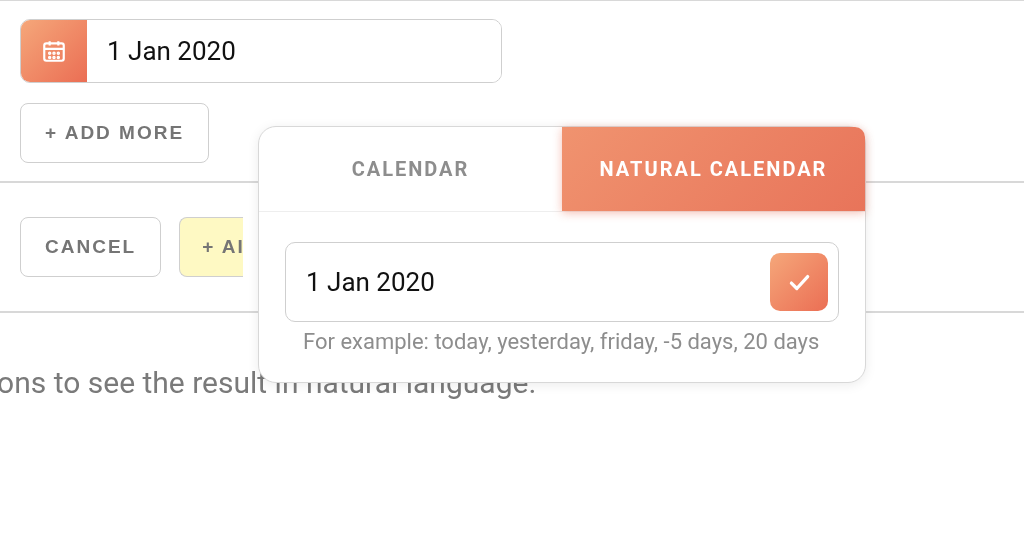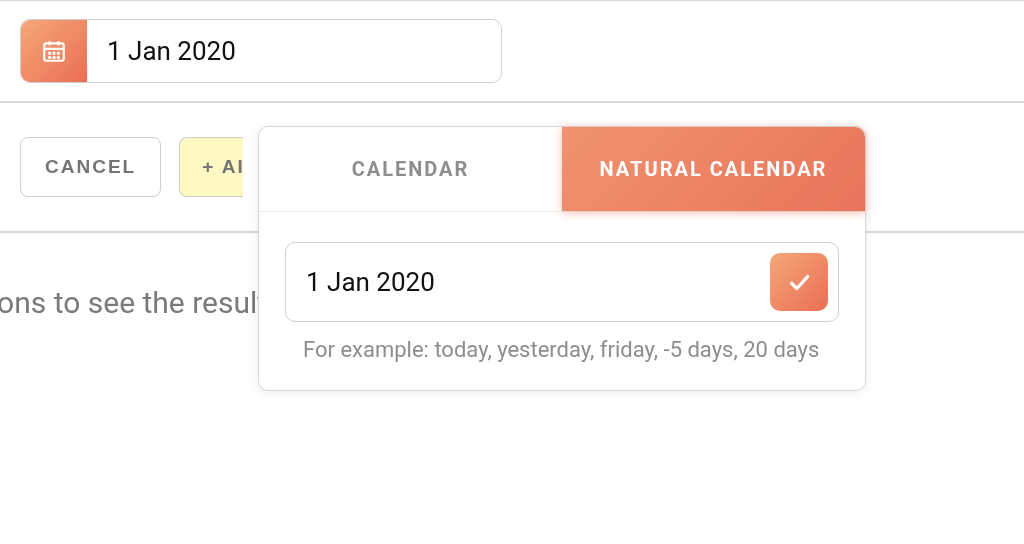--- a/index.html
+++ b/index.html
@@ -48,21 +48,21 @@
       color: #757575; font-weight: 600; letter-spacing: 2px;
       font-size: 19px; padding: 18px 24px; border-radius: 8px;
       cursor: pointer;
     }
     .divider { border-top: 2px solid #d8d8d8; }
     .actions-row { display: flex; align-items: center; gap: 18px; padding: 34px 20px; }
     .popup {
       position: absolute;
       top: 126px; left: 258px; width: 608px;
       background: #fff; border: 1px solid #d8d8d8;
-      border-radius: 10px;
+      border-radius: 18px;
       box-shadow: 0 2px 12px rgba(0,0,0,0.08);
       z-index: 50;
     }
     .tabs { display: flex; border-bottom: 1px solid #eee; }
     .tab {
       flex: 1; text-align: center; padding: 30px 10px;
       font-weight: 700; letter-spacing: 2px; font-size: 20px;
       color: #8d8d8d; cursor: pointer;
     }
     .tab.active {
@@ -80,21 +80,21 @@
       flex: 1; border: none; outline: none;
       font-size: 26px; color: #111; font-family: inherit;
     }
     .confirm-btn {
       background: linear-gradient(135deg, #f5a77a, #eb6e54);
       border: none; border-radius: 10px;
       width: 58px; height: 58px; cursor: pointer;
       display: flex; align-items: center; justify-content: center;
     }
     .hint {
-      color: #8d8d8d; font-size: 22px; margin-top: 12px;
+      color: #8d8d8d; font-size: 22px; margin-top: 4px;
       line-height: 1.45; padding-left: 18px;
     }
     .bg-text {
       color: #7a7a7a; font-size: 30px;
       padding: 52px 0 0 0; margin-left: -20px;
     }
     .truncated-btn {
       border: 1.5px solid #cfcfcf; background: #fef9c3;
       color: #757575; font-weight: 600; letter-spacing: 2px;
       font-size: 19px; padding: 18px 0 18px 22px;
@@ -121,20 +121,23 @@
           <circle cx="12" cy="14" r="0.6" fill="#fff"></circle>
           <circle cx="16" cy="14" r="0.6" fill="#fff"></circle>
           <circle cx="8" cy="18" r="0.6" fill="#fff"></circle>
           <circle cx="12" cy="18" r="0.6" fill="#fff"></circle>
           <circle cx="16" cy="18" r="0.6" fill="#fff"></circle>
         </svg>
       </div>
       <input class="date-input" value="1 Jan 2020" style="">
     </div>
   </div>
+  <div class="row" style="margin-top:20px;">
+    <button class="ghost-btn">+ ADD MORE</button>
+  </div>
 </div>
 
 <div class="divider"></div>
 
 <div class="actions-row">
   <button class="ghost-btn">CANCEL</button>
   <button class="truncated-btn">+ AI</button>
 </div>
 
 <div class="divider"></div>

